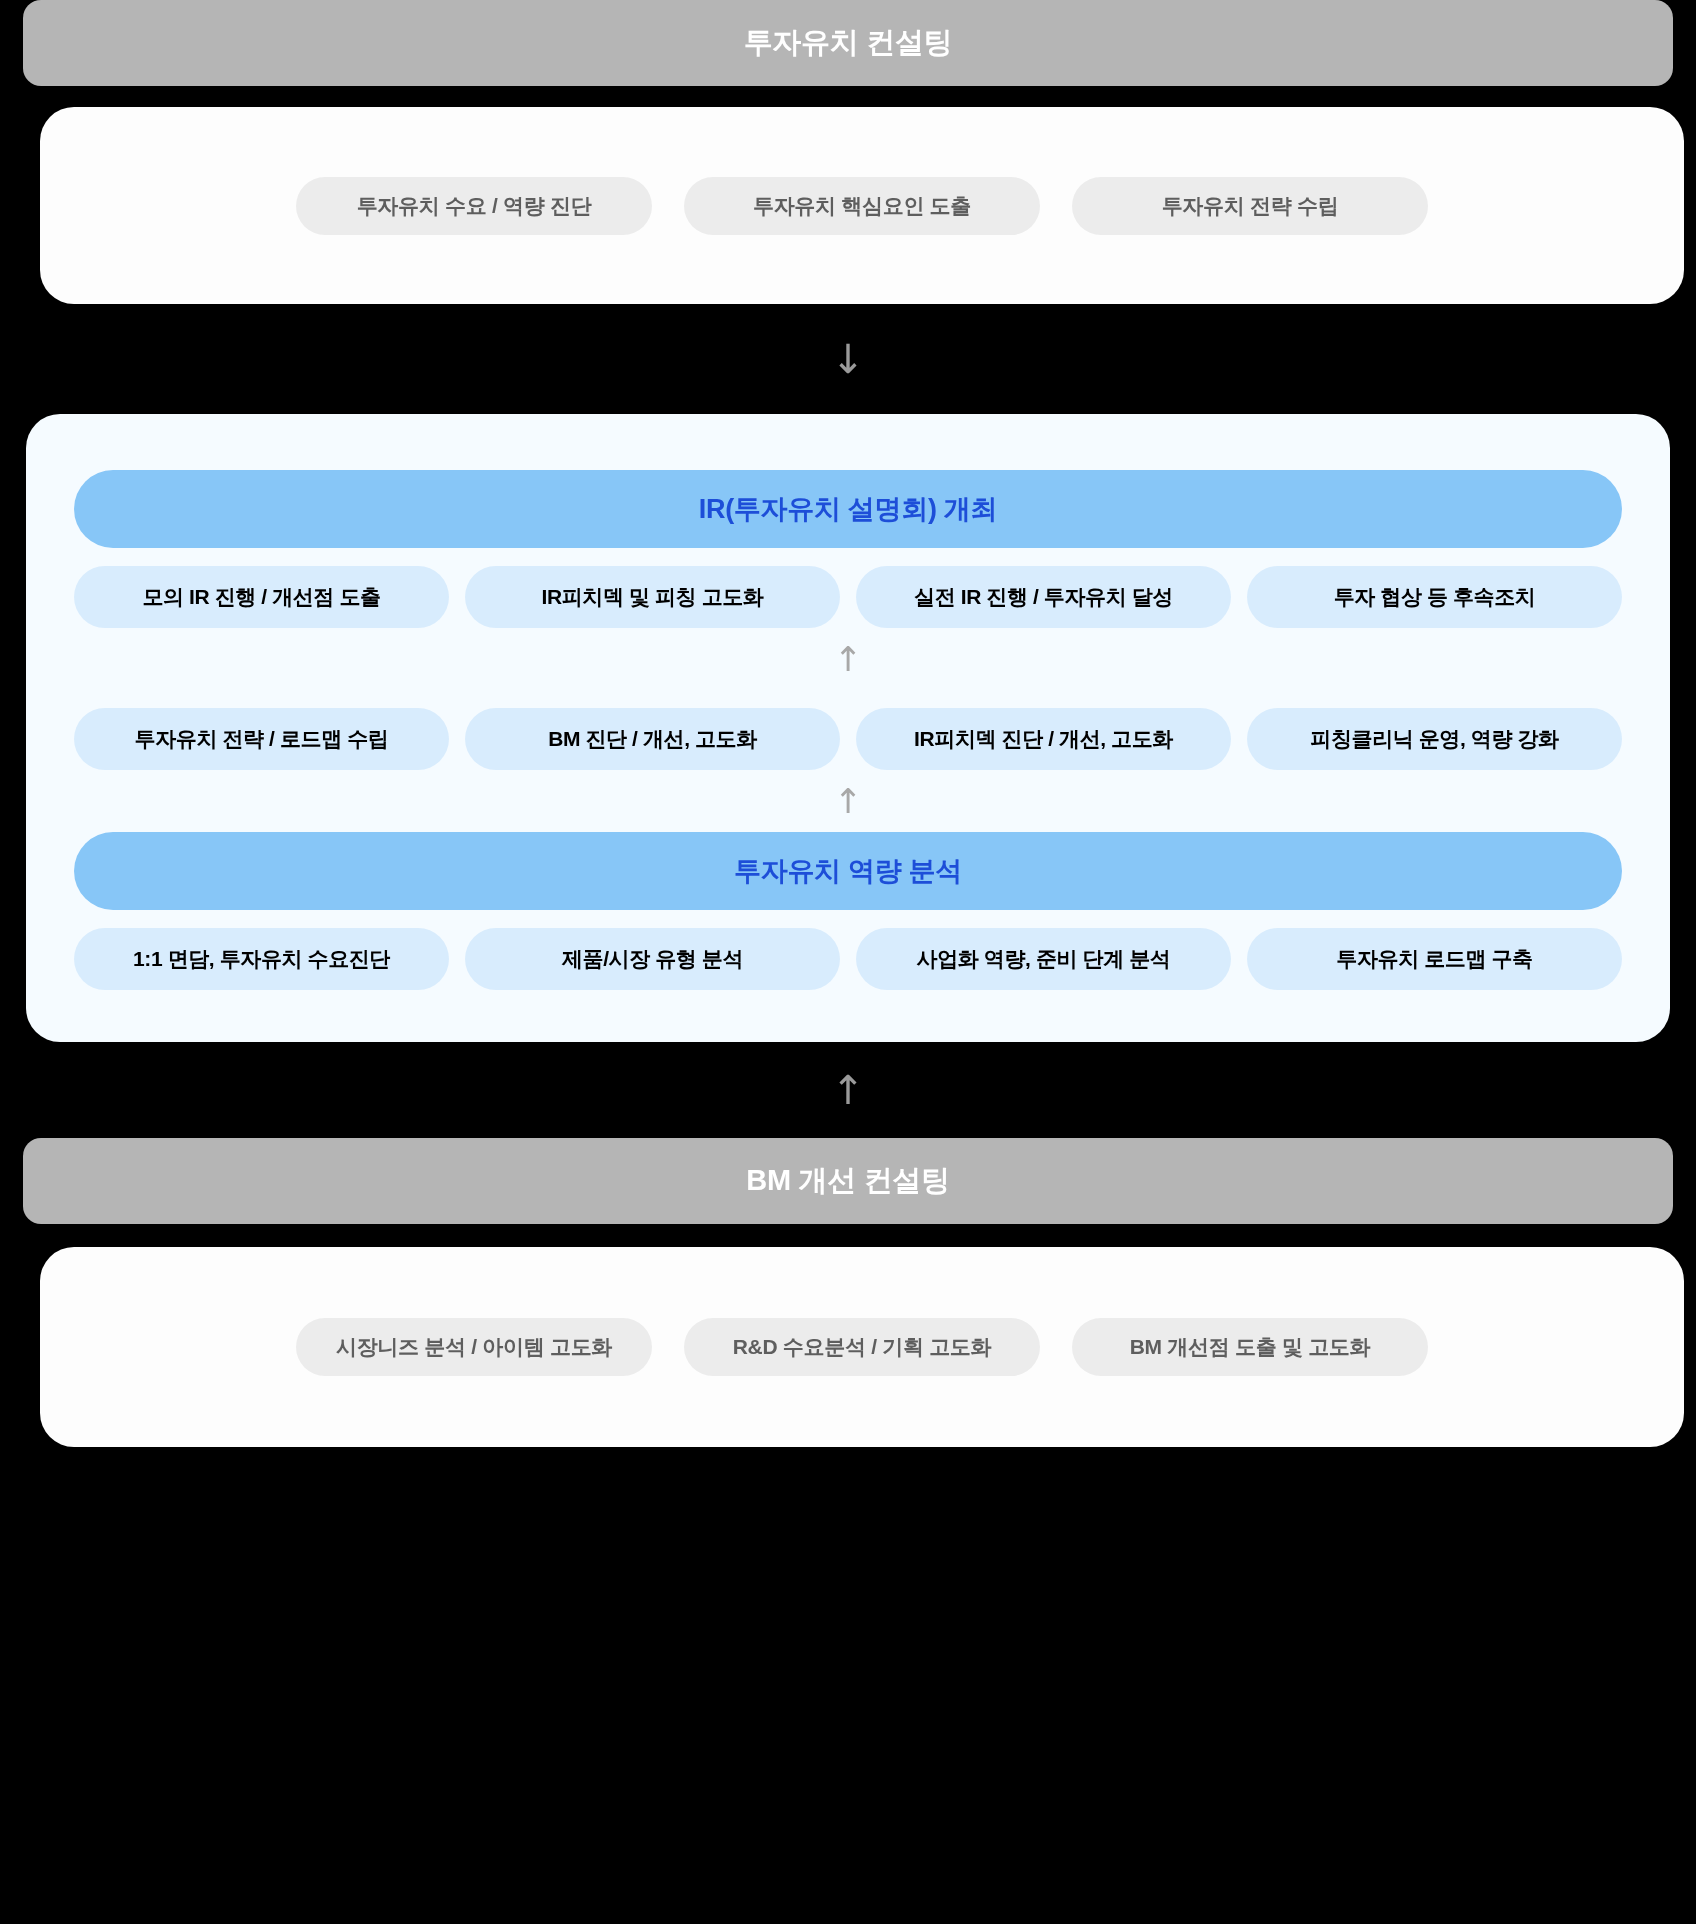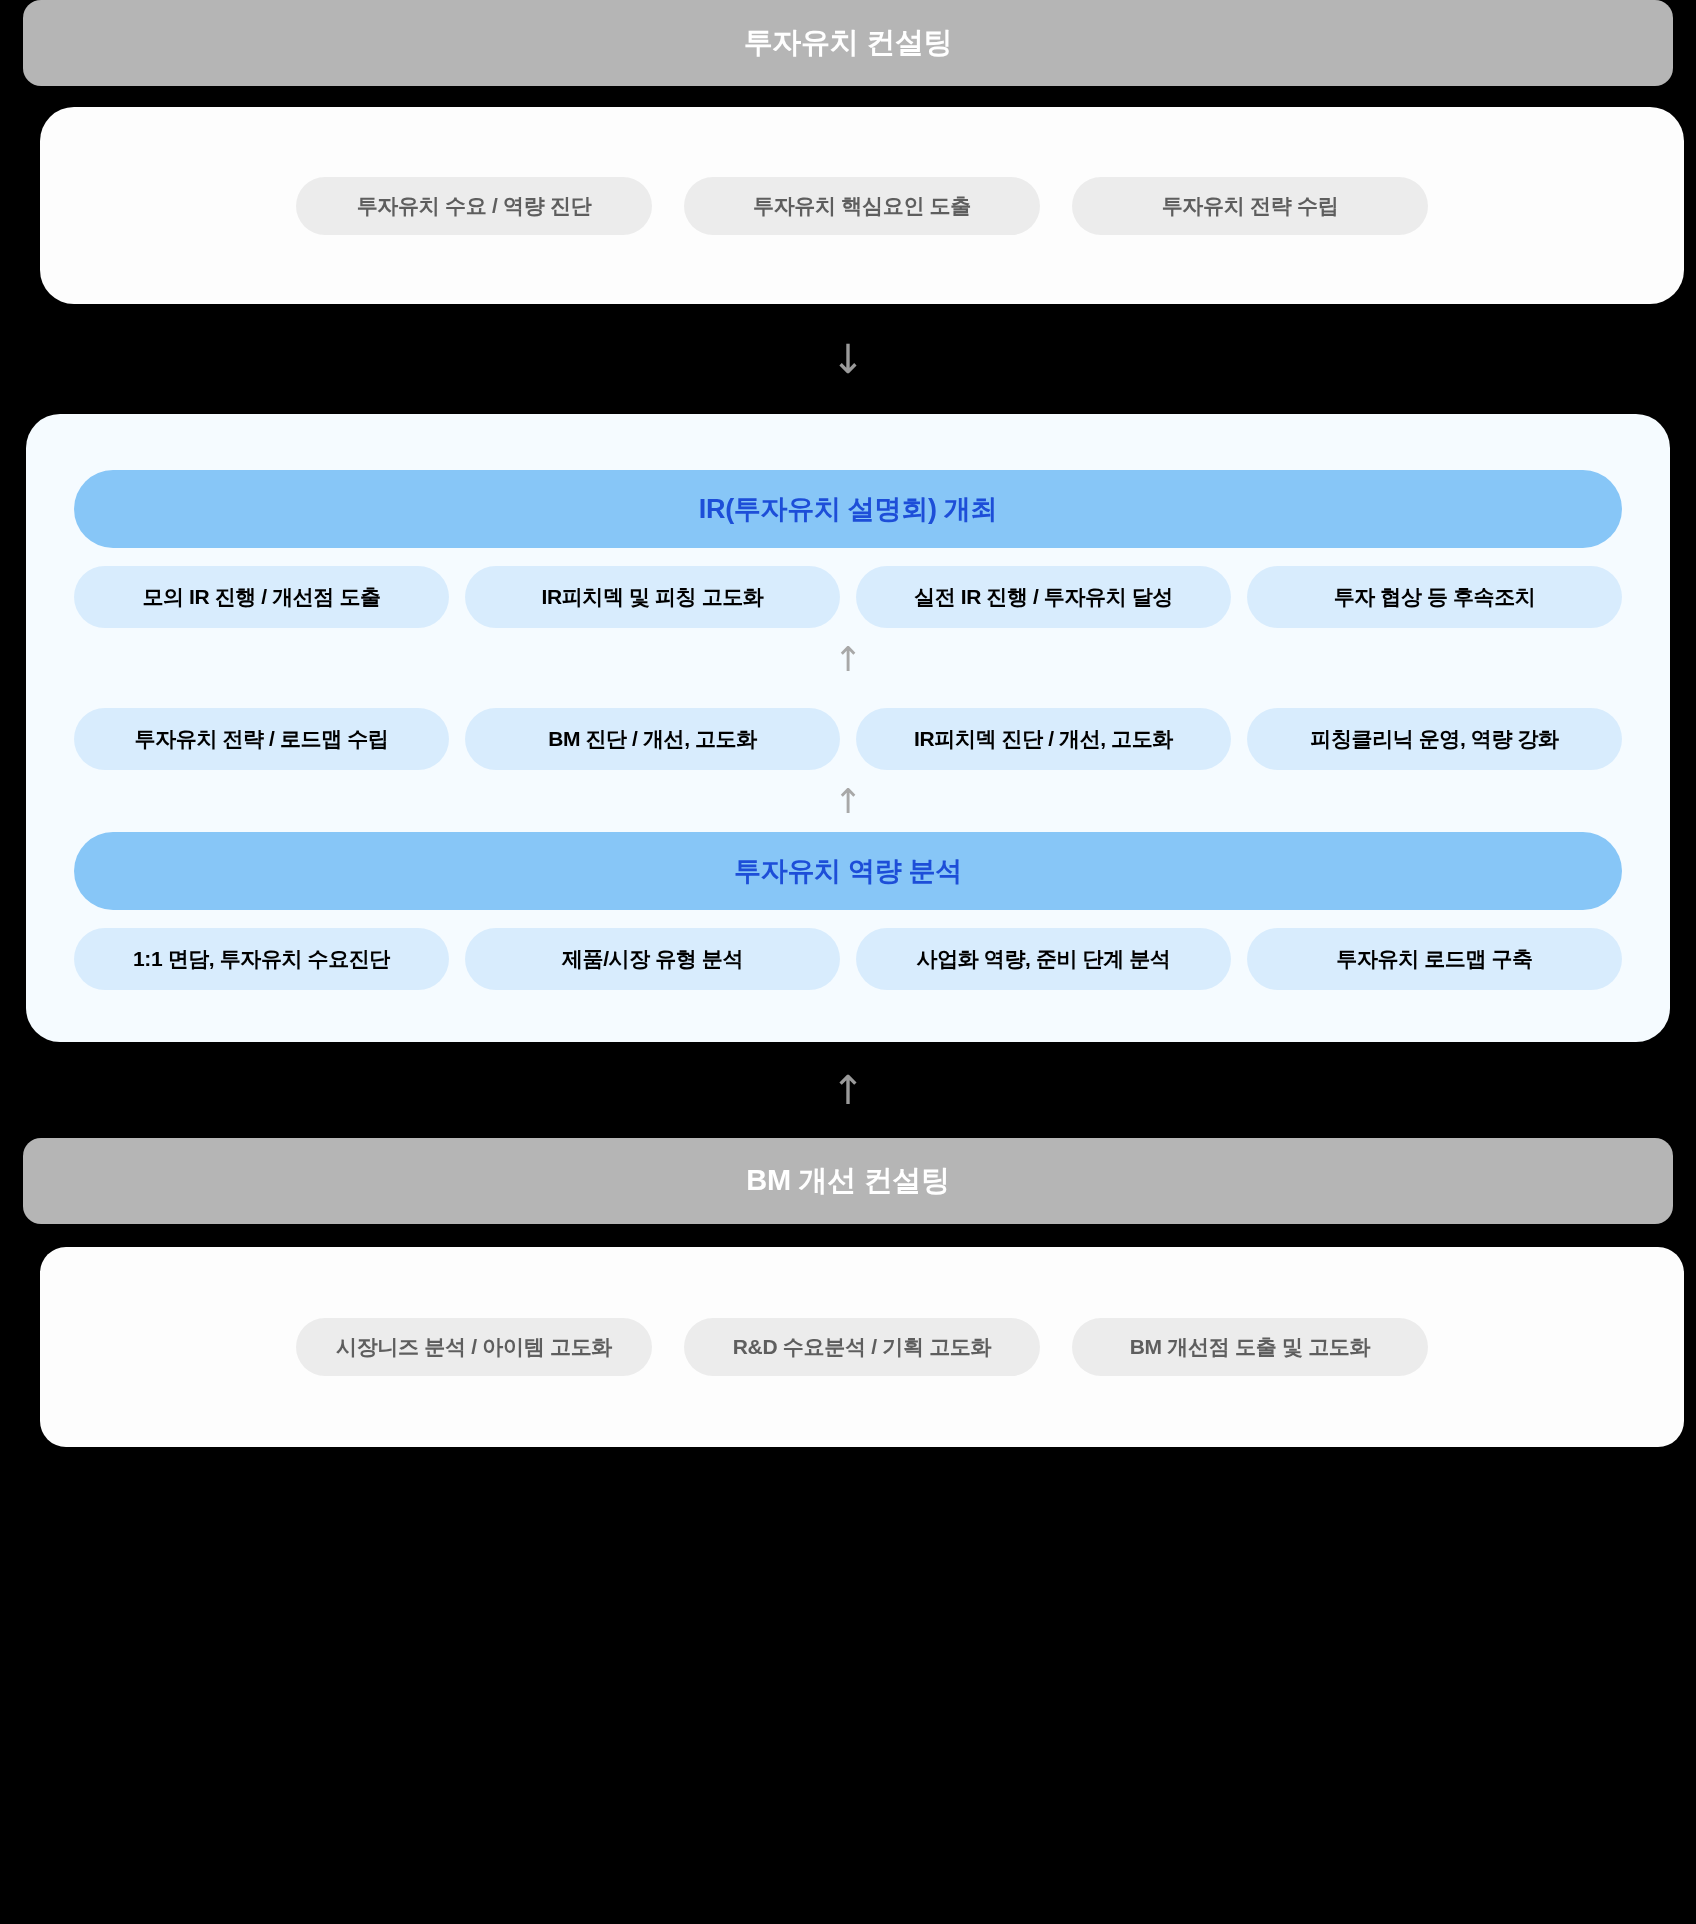--- a/index.html
+++ b/index.html
@@ -49,21 +49,21 @@
     width: 1644px;
     background: #fdfdfd;
     border-radius: 34px;
     display: flex;
     align-items: center;
     justify-content: center;
     flex: none;
     margin-left: 28px;
   }
   .white-card.top { height: 197px; margin-top: 21px; }
-  .white-card.bottom { height: 200px; margin-top: 23px; border-radius: 26px; }
+  .white-card.bottom { height: 200px; margin-top: 23px; }
 
   .gray-pill-row {
     display: flex;
     align-items: center;
     justify-content: center;
     gap: 32px;
     width: 100%;
   }
   .gray-pill {
     height: 58px;

